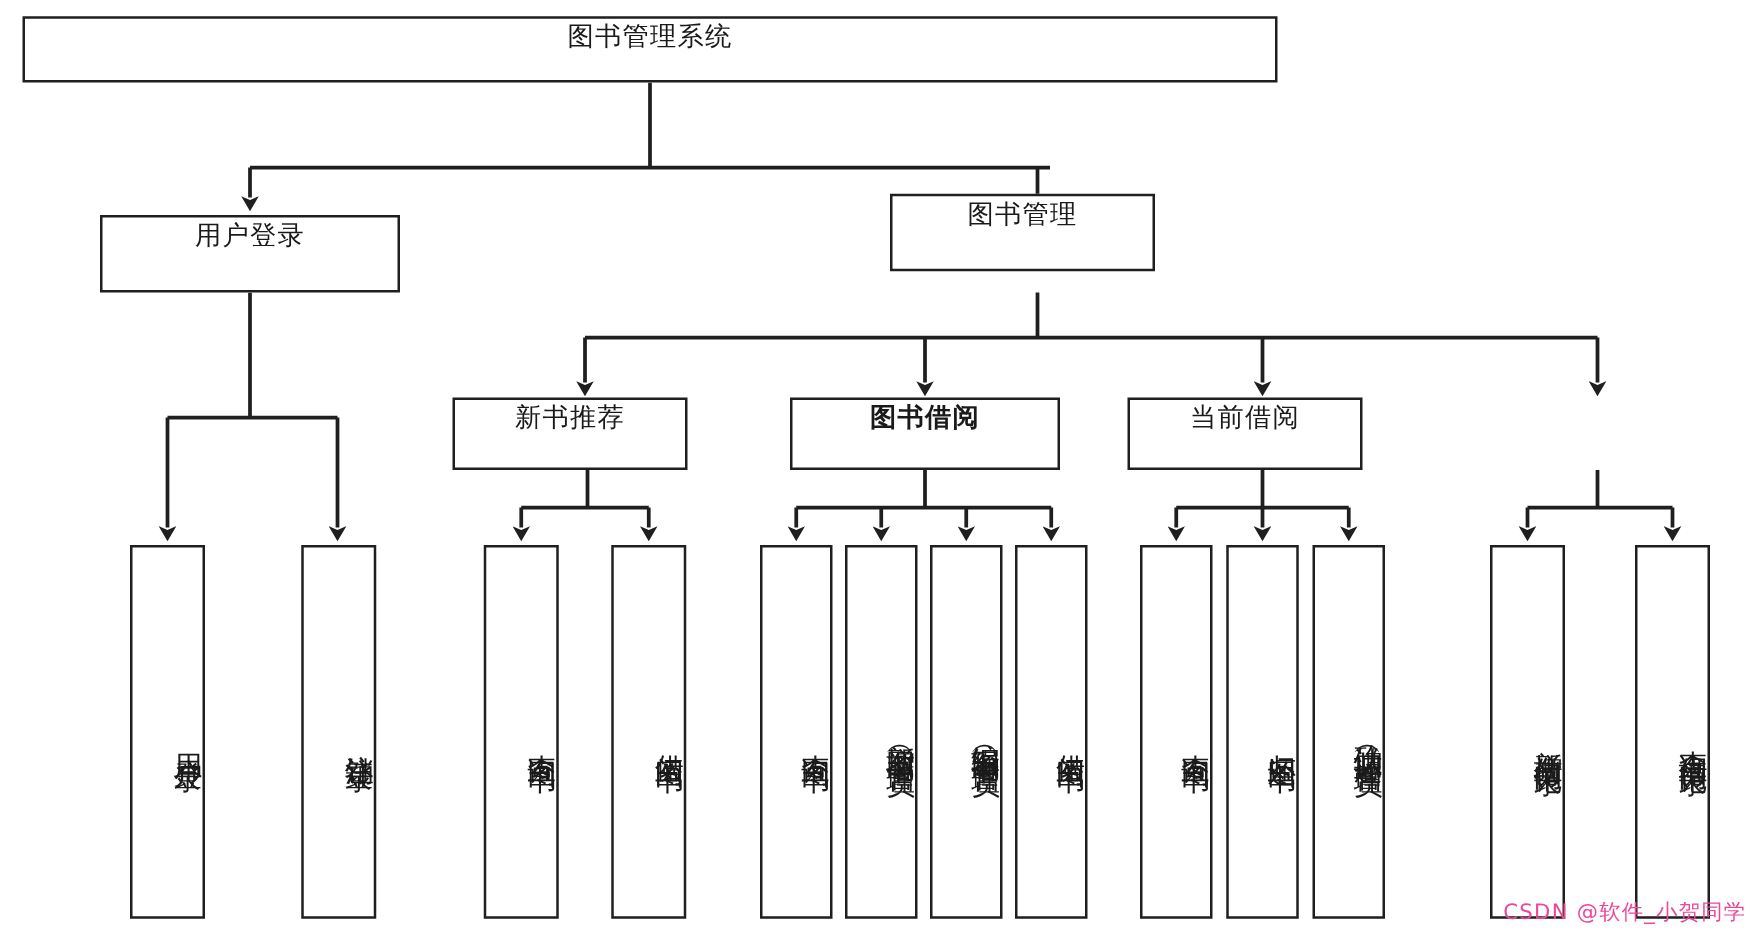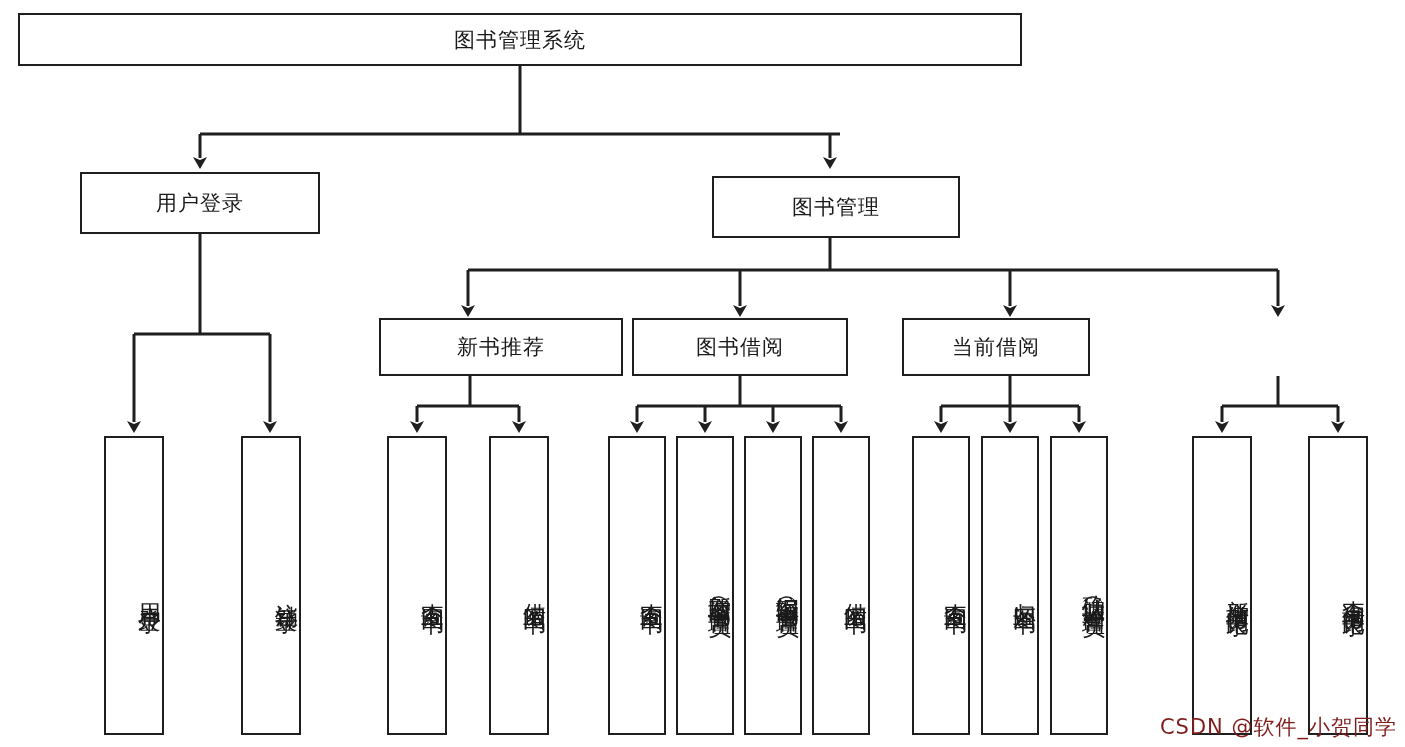--- a/index.html
+++ b/index.html
@@ -23,21 +23,21 @@
     width: 1405px;
     height: 747px;
     pointer-events: none;
   }
   .node {
     position: absolute;
     box-sizing: border-box;
     border: 2px solid #1f1f1f;
     background: #ffffff;
     display: flex;
-    align-items: center;
+    align-items: flex-start;
     justify-content: center;
     color: #1a1a1a;
   }
   .node.horiz {
     font-size: 21px;
     letter-spacing: 1px;
   }
   .node.vert {
     writing-mode: vertical-rl;
     text-orientation: upright;
@@ -51,22 +51,22 @@
   .node.vert .vtext {
     writing-mode: vertical-rl;
     text-orientation: upright;
     display: block;
     white-space: nowrap;
   }
   #watermark {
     position: absolute;
     right: 8px;
     bottom: 6px;
-    font-size: 21px;
-    color: #7f1d1d;
+    font-size: 17px;
+    color: #ec4899;
     letter-spacing: 1px;
     white-space: nowrap;
   }
 </style>
 </head>
 <body>
 
 <div id="canvas">
 
   <svg id="wires" viewBox="0 0 1405 747">
@@ -132,29 +132,29 @@
   </svg>
 
   <div class="node horiz" style="left:18px; top:13px; width:1004px; height:53px;">
     <span>图书管理系统</span>
   </div>
 
   <div class="node horiz" style="left:80px; top:172px; width:240px; height:62px;">
     <span>用户登录</span>
   </div>
 
-  <div class="node horiz" style="left:712px; top:176px; width:248px; height:62px;">
+  <div class="node horiz" style="left:712px; top:155px; width:212px; height:62px;">
     <span>图书管理</span>
   </div>
 
-  <div class="node horiz" style="left:362px; top:318px; width:244px; height:58px;margin-left:17px;">
+  <div class="node horiz" style="left:362px; top:318px; width:188px; height:58px;">
     <span>新书推荐</span>
   </div>
 
-  <div class="node horiz" style="left:632px; top:318px; width:216px; height:58px;">
+  <div class="node horiz" style="left:632px; top:318px; width:216px; height:58px;font-weight:bold;">
     <span>图书借阅</span>
   </div>
 
   <div class="node horiz" style="left:902px; top:318px; width:188px; height:58px;">
     <span>当前借阅</span>
   </div>
 
 
   <div class="node vert" style="left:104px; top:436px; width:60px; height:299px;">
     <span class="vtext">用户登录</span>

